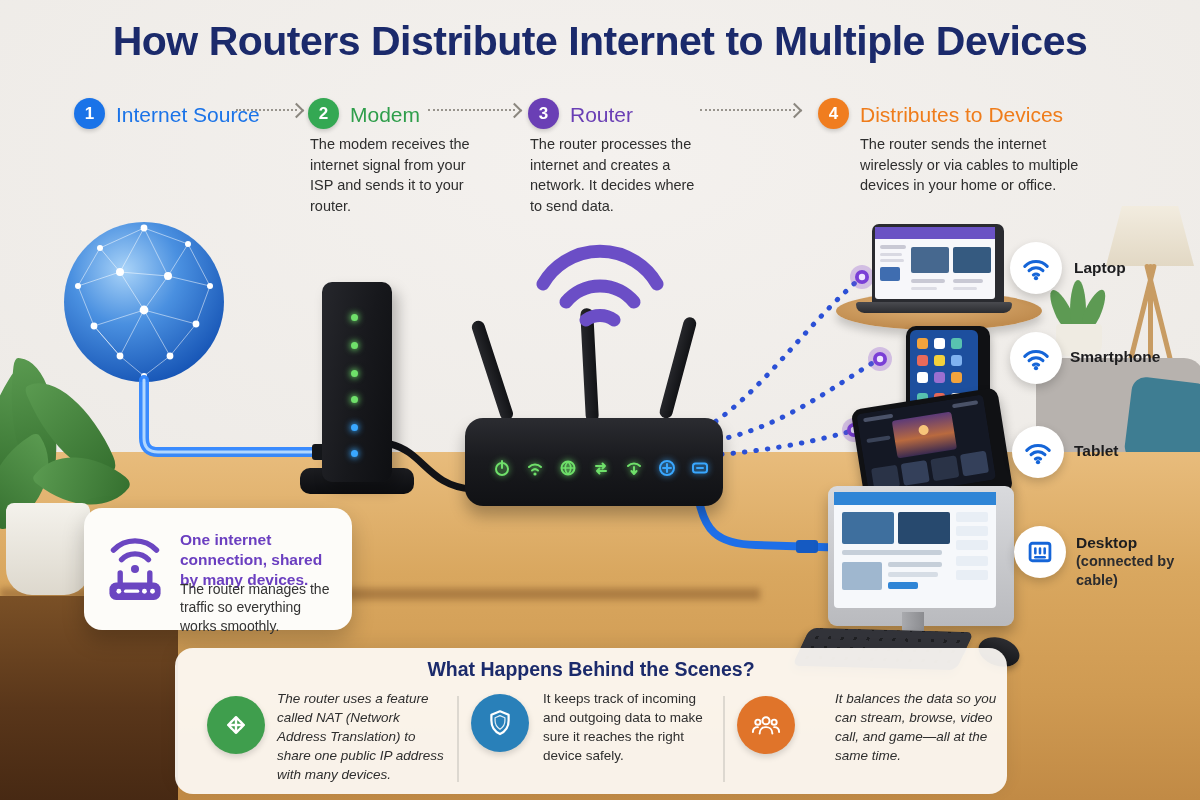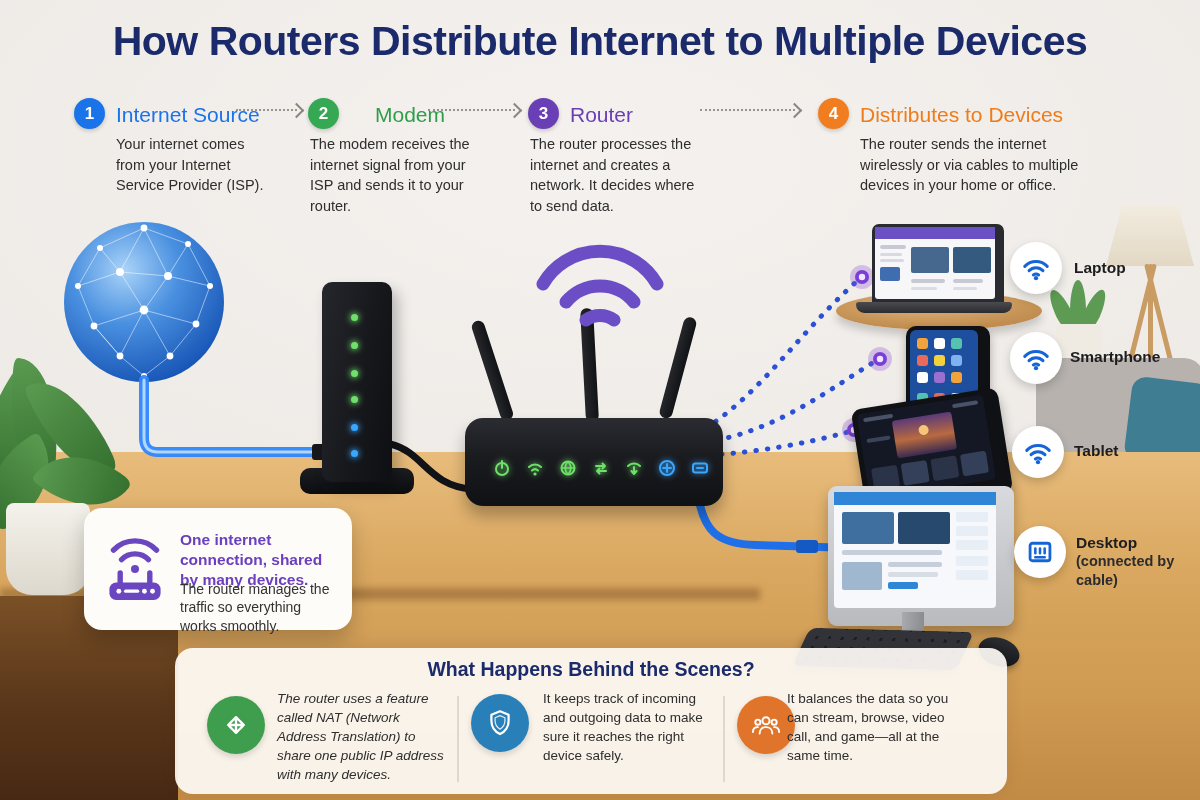--- a/index.html
+++ b/index.html
@@ -9,21 +9,21 @@
   .abs{position:absolute;}
 
   
   .page-title{left:0;top:18px;width:1200px;text-align:center;color:#1b2a6b;
     font-size:41px;font-weight:800;letter-spacing:-.5px;}
   .step-num{width:31px;height:31px;border-radius:50%;color:#fff;font-weight:800;font-size:17px;
     display:flex;align-items:center;justify-content:center;box-shadow:0 2px 4px rgba(0,0,0,.18);}
   .step-label{font-size:21px;font-weight:400;}
   .step-desc{font-size:14.5px;line-height:1.42;color:#2e2e2e;}
   .c-blue{background:#1a73e8;} .t-blue{color:#1a73e8;}
-  .c-green{background:#34a853;} .t-green{color:#2f9e4b;margin-left:25px;}
+  .c-green{background:#34a853;} .t-green{color:#2f9e4b;}
   .c-purple{background:#6a3fb5;} .t-purple{color:#6a3fb5;}
   .c-orange{background:#f07d1f;} .t-orange{color:#ef7c1a;}
   .step-arrow{display:flex;align-items:center;height:12px;}
   .step-arrow .dash{flex:1;border-top:2px dotted #98948d;}
   .step-arrow .head{width:9px;height:9px;border-top:2.5px solid #8b877f;border-right:2.5px solid #8b877f;
     transform:rotate(45deg);margin-left:-6px;}
 
   
   .wood{left:0;top:452px;width:1200px;height:348px;
     background:linear-gradient(180deg,#e8bc7c 0%,#d9a75f 35%,#cf9a52 70%,#c18a45 100%);}
@@ -327,21 +327,20 @@
   </div>
   <div class="abs monitor-neck"></div>
   <div class="abs monitor-base"></div>
   <div class="abs keyboard"></div>
   <div class="abs mouse"></div>
 
   <div class="abs page-title">How Routers Distribute Internet to Multiple Devices</div>
 
   <div class="abs step-num c-blue" style="left:74px;top:98px;">1</div>
   <div class="abs step-label t-blue" style="left:116px;top:103px;">Internet Source</div>
-  <div class="abs step-desc" style="left:116px;top:134px;width:152px;">Your internet comes from your Internet Service Provider (ISP).</div>
   <div class="abs step-arrow" style="left:236px;top:104px;width:66px;">
       <div class="dash"></div>
       <div class="head"></div>
     </div>
 
   <div class="abs step-num c-green" style="left:308px;top:98px;">2</div>
   <div class="abs step-label t-green" style="left:350px;top:103px;">Modem</div>
   <div class="abs step-desc" style="left:310px;top:134px;width:180px;">The modem receives the internet signal from your ISP and sends it to your router.</div>
   <div class="abs step-arrow" style="left:428px;top:104px;width:92px;">
       <div class="dash"></div>
@@ -456,16 +455,16 @@
         <g fill="none" stroke="#ffffff" stroke-width="2.8" stroke-linecap="round">
           <circle cx="24" cy="16" r="5"></circle>
           <path d="M15 34 c0-6 4.5-9 9-9 s9 3 9 9"></path>
           <circle cx="12.5" cy="18" r="3.6"></circle>
           <path d="M5.5 32 c0-4.6 3.2-7 7-7"></path>
           <circle cx="35.5" cy="18" r="3.6"></circle>
           <path d="M42.5 32 c0-4.6-3.2-7-7-7"></path>
         </g>
       </svg>
     </div>
-    <div class="abs panel-text" style="left:612px;top:42px;width:176px;">It balances the data so you can stream, browse, video call, and game—all at the same time.</div>
+    <div class="abs panel-text" style="left:660px;top:42px;width:176px;font-style:italic;">It balances the data so you can stream, browse, video call, and game—all at the same time.</div>
   </div>
 
 </div>
 
 </body></html>

